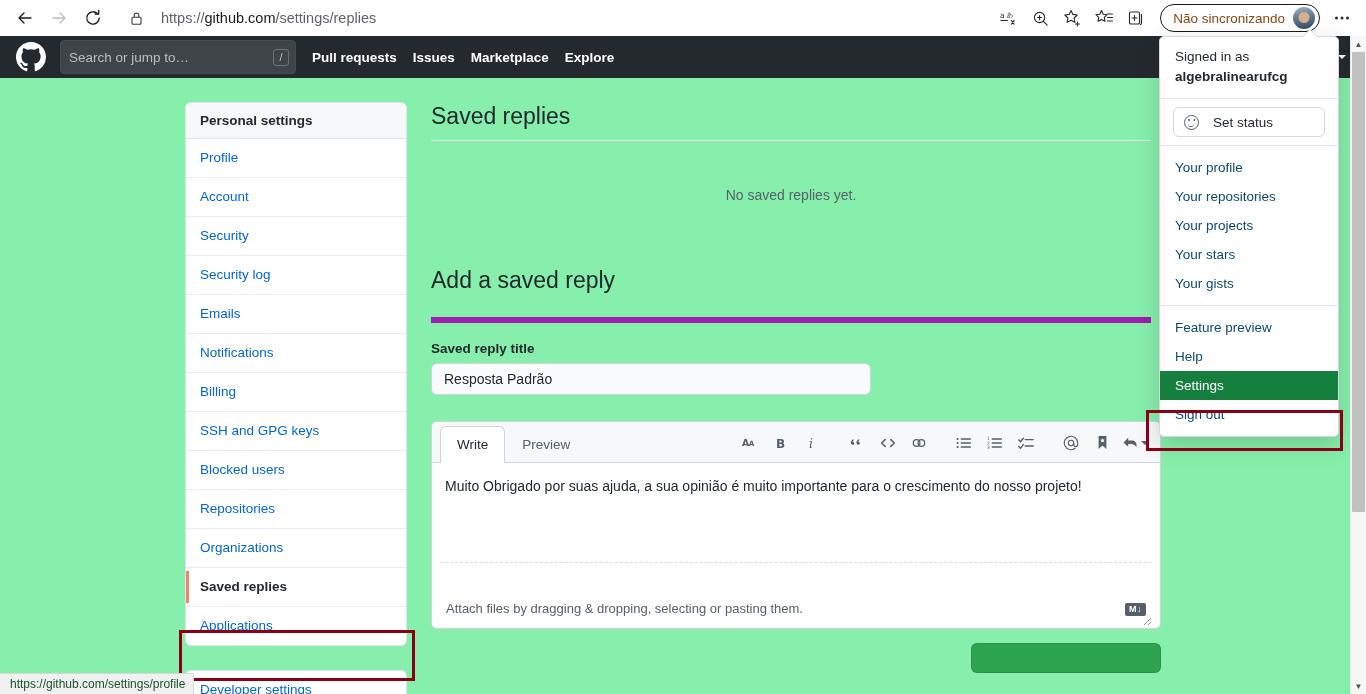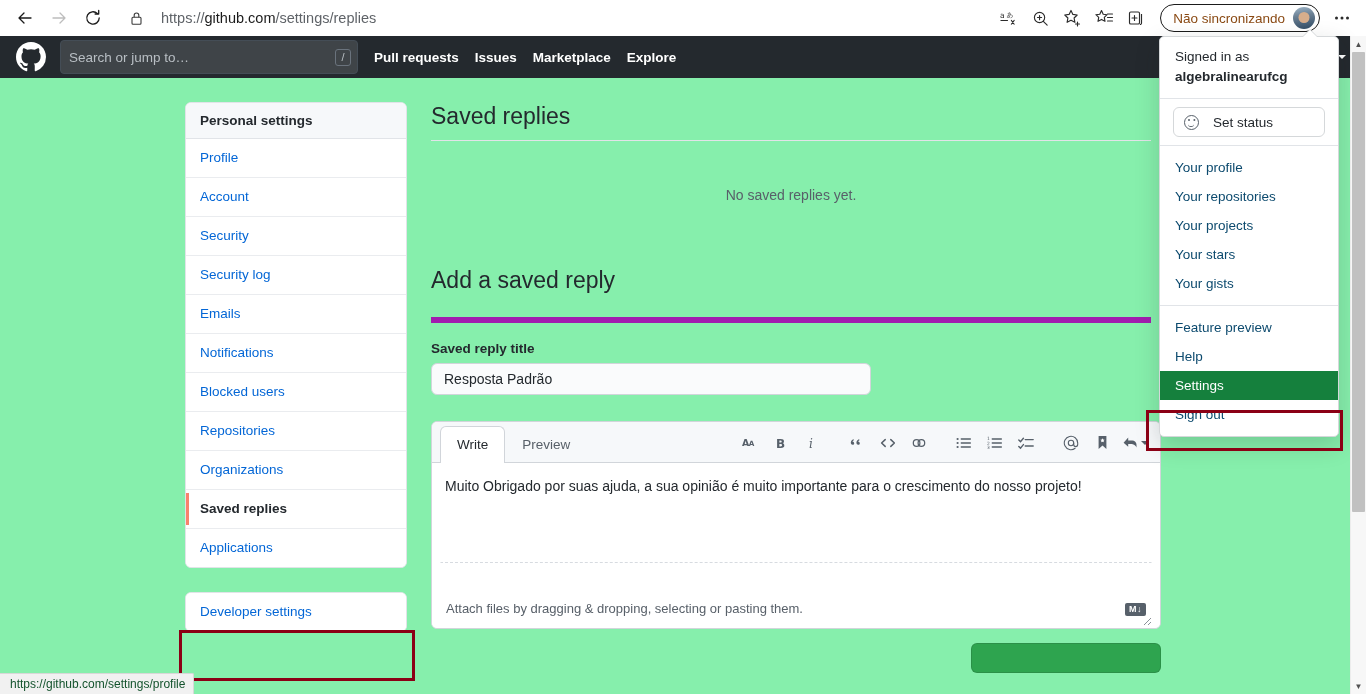--- a/index.html
+++ b/index.html
@@ -78,21 +78,21 @@
     height: 42px;
     background: #24292e;
     display: flex;
     align-items: center;
     padding: 0 16px;
     position: relative;
     z-index: 5;
   }
   .gh-logo { color: #fff; display:flex; align-items:center; margin-right: 14px; }
   .gh-search {
-    width: 298px; height: 28px;
+    width: 236px; height: 28px;
     background: #3f4448;
     border: 1px solid #444d56;
     border-radius: 4px;
     display: flex; align-items: center;
     padding: 16px 8px;
     position: relative;
   }
   .gh-search-ph { font-size: 13.5px; color: #b9bfc4; }
   .slash-key {
     position: absolute; right: 6px;
@@ -584,20 +584,22 @@
 
     <aside class="sidebar">
       <div class="side-card">
         <div class="side-head">Personal settings</div>
         <div class="side-item">Profile</div>
         <div class="side-item">Account</div>
         <div class="side-item">Security</div>
         <div class="side-item">Security log</div>
         <div class="side-item">Emails</div>
         <div class="side-item">Notifications</div>
+        <div class="side-item">Billing</div>
+        <div class="side-item">SSH and GPG keys</div>
         <div class="side-item">Blocked users</div>
         <div class="side-item">Repositories</div>
         <div class="side-item">Organizations</div>
         <div class="side-item active">Saved replies</div>
         <div class="side-item">Applications</div>
       </div>
       <div class="side-card second">
         <div class="side-item">Developer settings</div>
       </div>
     </aside>

